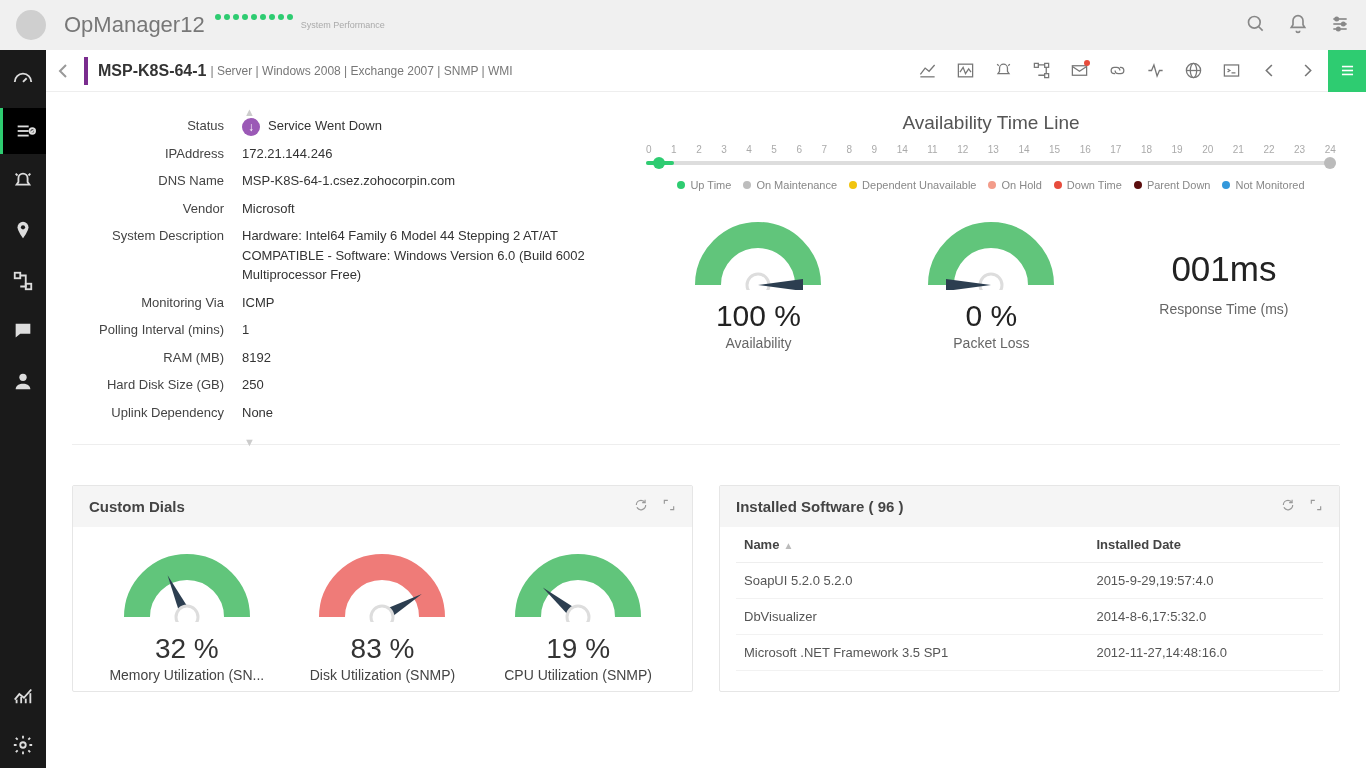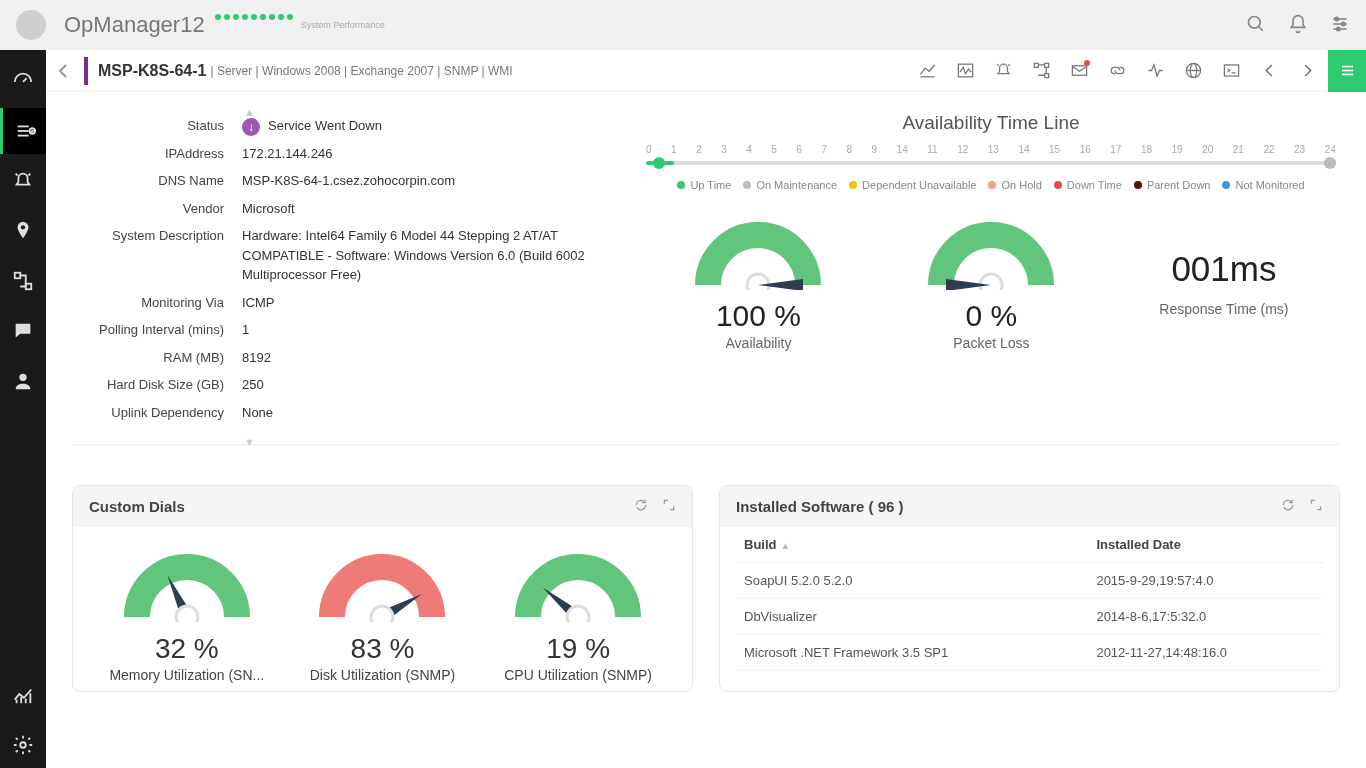--- a/index.html
+++ b/index.html
@@ -47,21 +47,21 @@
 .legend-item { display:flex; align-items:center; gap:5px; }
 .lg-dot { width:8px; height:8px; border-radius:50%; }
 .gauges-row { display:flex; justify-content:space-around; margin-top:24px; }
 .gauge-block { text-align:center; }
 .gauge { width:130px; height:75px; margin:0 auto; }
 .gauge-val { font-size:30px; font-weight:400; margin-top:6px; color:#222; }
 .gauge-big { font-size:35px; font-weight:400; color:#222; }
 .gauge-lbl { font-size:14px; color:#666; margin-top:2px; }
 .response-block { display:flex; flex-direction:column; justify-content:center; align-items:center; }
 .cards { display:flex; gap:26px; margin-top:40px; }
-.card { flex:1; border:1px solid #e6e6e6; border-radius:8px; }
+.card { flex:1; border:1px solid #e6e6e6; border-radius:2px; }
 .card-header { background:#f5f5f5; padding:12px 16px; display:flex; align-items:center; font-size:15px; font-weight:600; color:#444; }
 .card-header .hicons { margin-left:auto; display:flex; gap:14px; color:#999; }
 .card-header .hicons svg { width:14px; height:14px; cursor:pointer; }
 .card-body { padding:20px 16px 8px 16px; }
 .dials-row { display:flex; justify-content:space-around; }
 .dial-block { text-align:center; width:190px; }
 .dial-val { font-size:28px; margin-top:8px; }
 .dial-lbl { font-size:14px; color:#444; margin-top:2px; }
 table.sw { width:100%; border-collapse:collapse; font-size:13px; }
 table.sw th { text-align:left; padding:10px 8px; color:#444; font-weight:600; border-bottom:1px solid #eee; }
@@ -448,21 +448,21 @@
           <span><svg viewBox="0 0 24 24" fill="none" stroke="currentColor" stroke-width="2">
                 <polyline points="4 10 4 4 10 4"></polyline>
                 <polyline points="20 14 20 20 14 20"></polyline>
               </svg></span>
         </div>
       </div>
       <div class="card-body" style="padding:0 16px 4px 16px">
         <table class="sw">
           <thead>
               <tr>
-            <th><span>Build</span><span class="sort-ind">▲</span></th>
+            <th><span>Name</span><span class="sort-ind">▲</span></th>
             <th>Installed Date</th>
           </tr>
             </thead>
           <tbody id="sw-body">
               <tr>
                 <td>SoapUI 5.2.0 5.2.0</td>
                 <td>2015-9-29,19:57:4.0</td>
               </tr>
               <tr>
                 <td>DbVisualizer</td>

